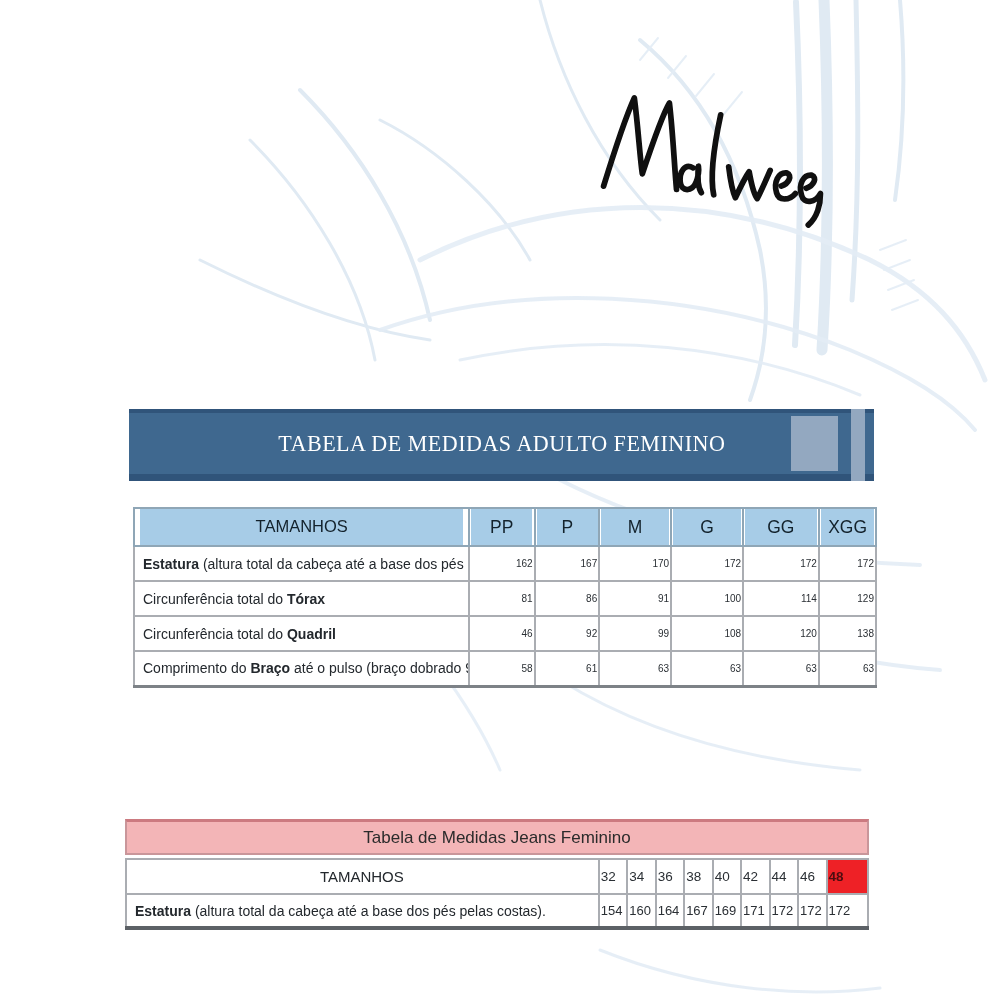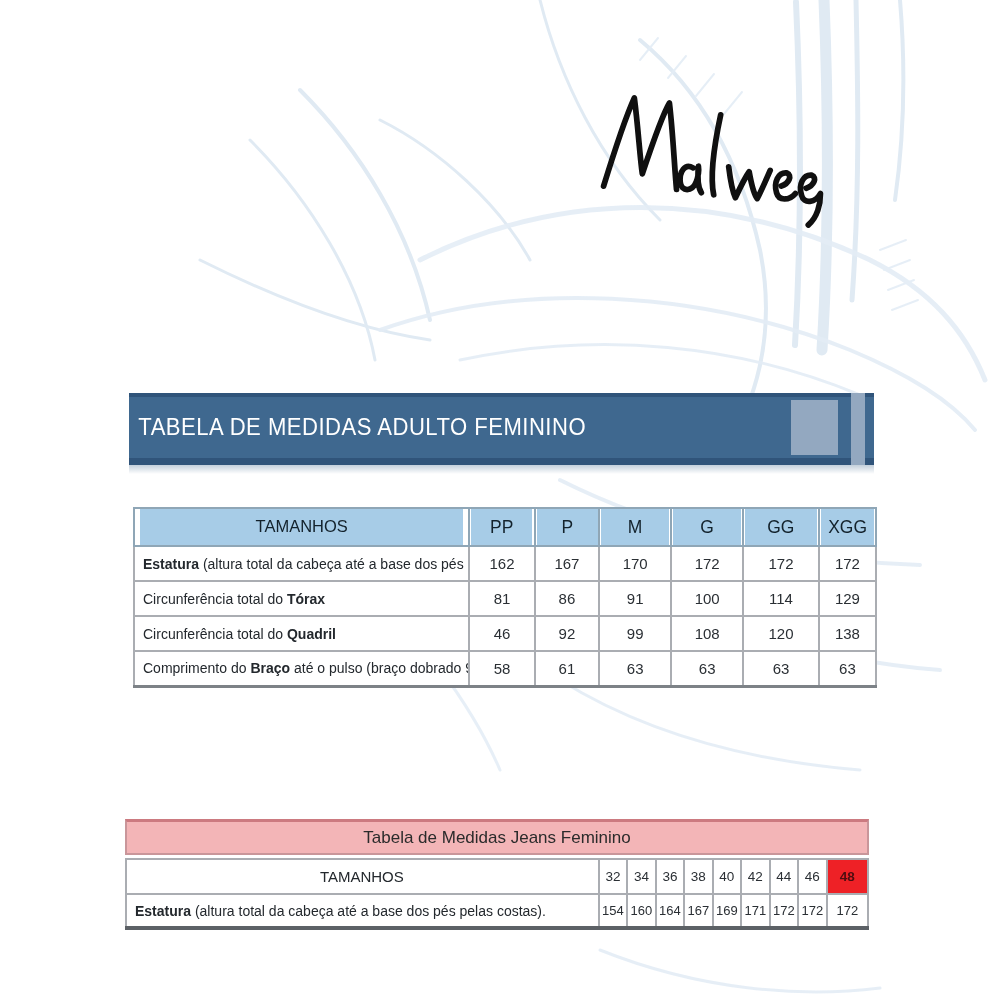--- a/index.html
+++ b/index.html
@@ -6,51 +6,51 @@
   body{font-family:"Liberation Sans", sans-serif; color:#1e2328;}
   .page{position:relative;width:1000px;height:1000px;background:#ffffff;overflow:hidden;}
 
   
   .bg-illus{position:absolute;left:0;top:0;width:1000px;height:1000px;z-index:0;}
 
   
   .logo{position:absolute;left:598px;top:90px;width:250px;height:140px;z-index:1;transform:rotate(5deg);}
 
   
-  .title-bar{position:absolute;left:129px;top:393px;width:745px;height:72px;z-index:2;
+  .title-bar{position:absolute;left:129px;top:409px;width:745px;height:72px;z-index:2;
     background:var(--title-bar-bg);
     border-top:4px solid var(--title-bar-edge);
     border-bottom:7px solid var(--title-bar-edge);
-    box-sizing:border-box;display:flex;align-items:center;}
+    box-sizing:border-box;display:flex;align-items:center;justify-content:center;font-family:Liberation Serif, serif;}
   .title-bar .ttl{color:#ffffff;font-size:23px;letter-spacing:.5px;transform:scaleX(.96);white-space:nowrap;}
   .deco1{position:absolute;right:36px;top:3px;bottom:3px;width:47px;background:var(--title-bar-deco);}
   .deco2{position:absolute;right:9px;top:-4px;bottom:-7px;width:14px;background:var(--title-bar-deco);}
   .bar-fade{position:absolute;left:129px;top:465px;width:745px;height:9px;z-index:1;
     background:linear-gradient(#c3cfdb,rgba(255,255,255,0));}
 
   table{border-collapse:collapse;table-layout:fixed;}
   td,th{box-sizing:border-box;overflow:hidden;white-space:nowrap;}
 
   
   .adult{position:absolute;left:133px;top:507px;width:744px;z-index:2;
     border:2px solid #7d8287;border-bottom-width:3px;background:#fff;}
   .adult th{background:var(--header-blue);border:2px solid #8fa6b6;height:38px;
     font-weight:400;font-size:18px;color:#13222c;transform:scaleX(.97);}
   .adult th:first-child{font-size:17px;}
-  .adult td{border:2px solid #aaadb2;height:35px;font-size:15px;color:#2a2f34;text-align:center;}
+  .adult td{border:2px solid #aaadb2;height:35px;font-size:10px;color:#2a2f34;text-align:right;}
   .adult td.lbl{text-align:left;padding-left:8px;font-size:14px;color:#23282d;}
 
   
   .jeans-wrap{position:absolute;left:125px;top:819px;width:744px;z-index:2;}
   .jeans-title{height:36px;background:var(--pink);box-sizing:border-box;
     border:2px solid #c9969a;border-top:3px solid #cc7a80;
     display:flex;align-items:center;justify-content:center;
     font-size:17px;color:#2b2b2b;}
   .jeans{width:744px;margin-top:3px;border:2px solid #9ba0a5;border-bottom:4px solid #5c6166;background:#fff;}
-  .jeans td{border:2px solid #aaadb2;font-size:13px;color:#2a2f34;text-align:center;height:34px;}
+  .jeans td{border:2px solid #aaadb2;font-size:13px;color:#2a2f34;height:34px;}
   .jeans tr.sizes td{height:35px;font-size:13.5px;}
   .jeans td.lbl{text-align:left;padding-left:8px;font-size:14px;color:#23282d;}
   .jeans td.lbl.center{text-align:center;padding-left:0;font-size:15px;}
   .jeans td.hl{background:var(--red);color:var(--red-text);font-weight:700;}
 </style>
 </head>
 <body>
 
 <div class="page">
 

